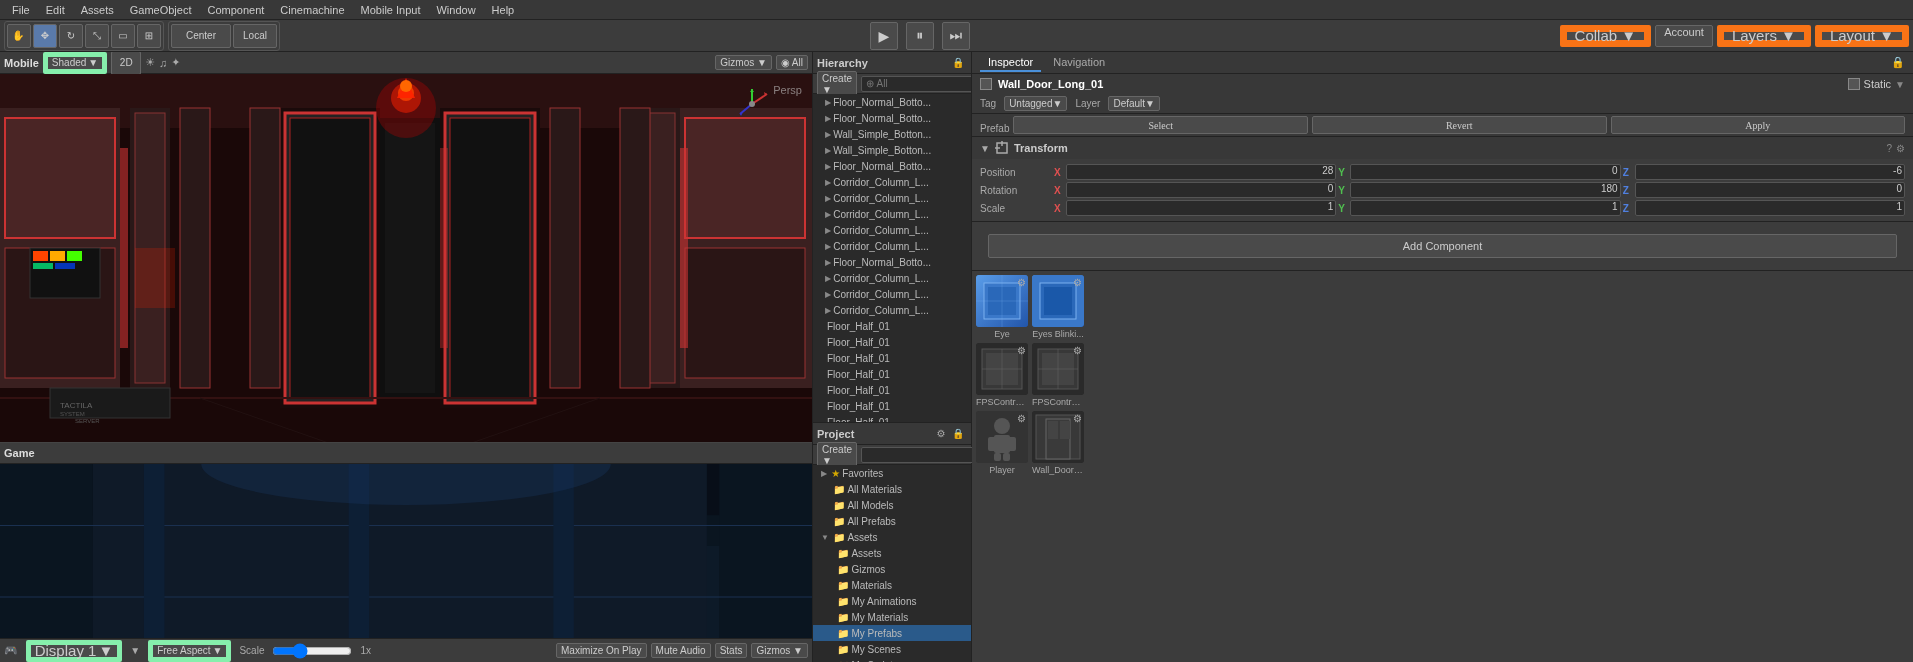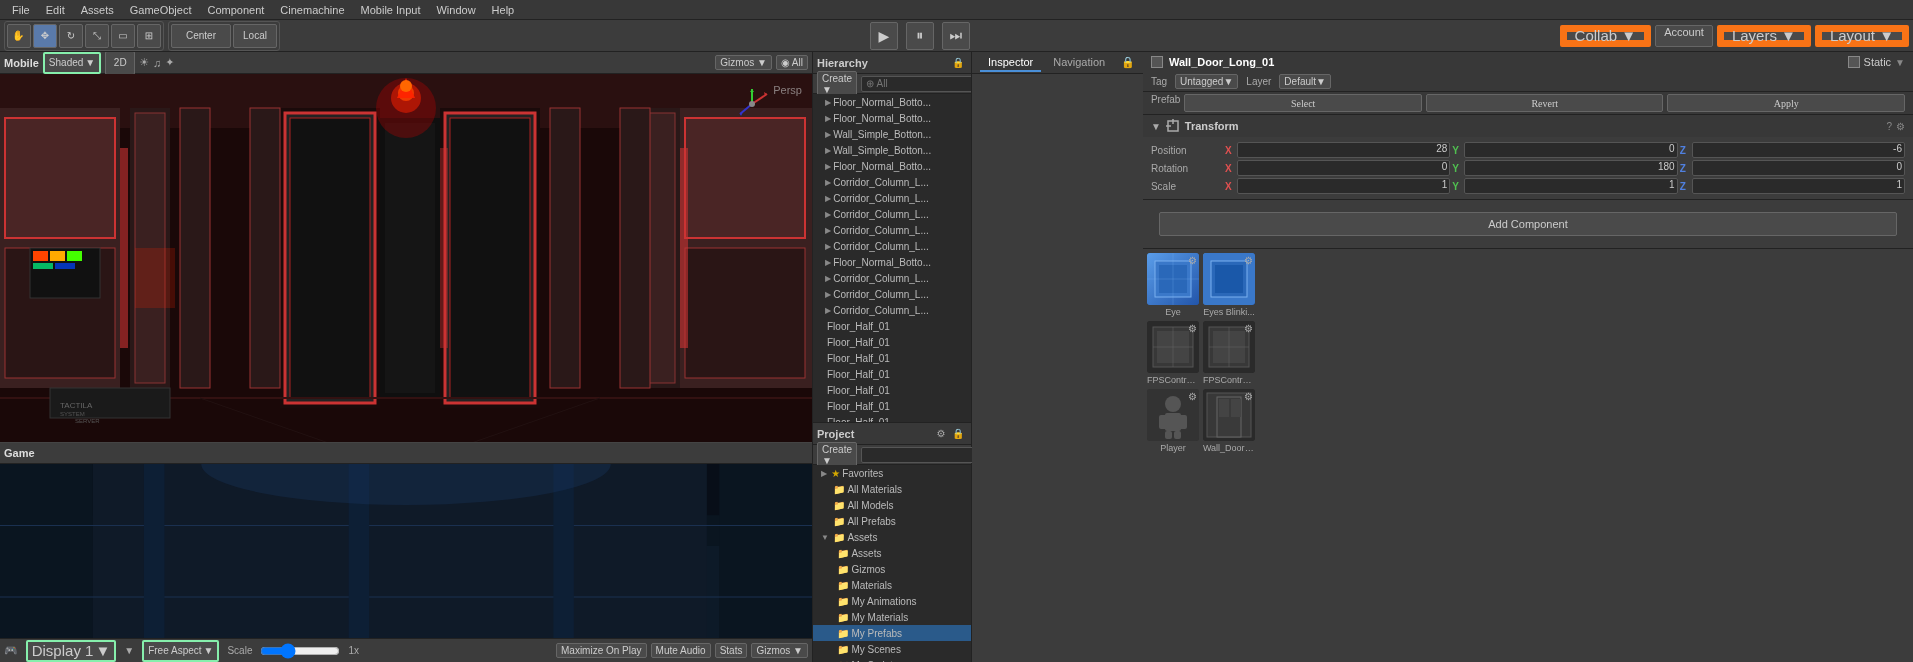--- a/index.html
+++ b/index.html
@@ -61,21 +61,21 @@
       font-size: 10px;
       cursor: pointer;
       display: flex;
       align-items: center;
       justify-content: center;
     }
     .toolbar-btn.active { background: #5a7aaa; }
     .toolbar-dropdown {
       height: 22px;
       background: #4a4a4a;
-      border: 2px solid #86efac;
+      border: 5px solid #86efac;
       border-radius: 2px;
       color: #ccc;
       font-size: 11px;
       padding: 0 4px;
       display: flex;
       align-items: center;
       gap: 2px;
       cursor: pointer;
     }
     .play-btn {
@@ -305,20 +305,21 @@
       align-items: center;
       gap: 2px;
     }
     .project-item.selected { background: #2a5a8a; }
     .arrow-icon { color: #888; font-size: 8px; margin-right: 2px; }
 
     
     .right-panel {
       flex: 1;
       display: flex;
+      flex-direction: column;
       background: #3c3c3c;
       overflow: hidden;
     }
     .inspector-header {
       height: 22px;
       background: #383838;
       display: flex;
       align-items: center;
       padding: 0 8px;
       gap: 8px;
@@ -869,21 +870,21 @@
         <span style="font-size:10px;color:#aaa;">Tag</span>
         <div class="tag-dropdown">
           <span>Untagged</span><span>▼</span>
         </div>
         <span style="font-size:10px;color:#aaa;">Layer</span>
         <div class="tag-dropdown">
           <span>Default</span><span>▼</span>
         </div>
       </div>
 
-      <div style="display:flex;align-items:flex-start;padding:2px 8px;gap:4px;background:#383838;border-bottom:1px solid #222;">
+      <div style="display:flex;align-items:flex-end;padding:2px 8px;gap:4px;background:#383838;border-bottom:1px solid #222;">
         <span style="font-size:10px;color:#aaa;">Prefab</span>
         <button class="prefab-btn">Select</button>
         <button class="prefab-btn">Revert</button>
         <button class="prefab-btn">Apply</button>
       </div>
 
       <div class="component-section">
         <div class="component-header">
           <span style="color:#aaa;font-size:10px;">▼</span>
           <div class="component-icon">

